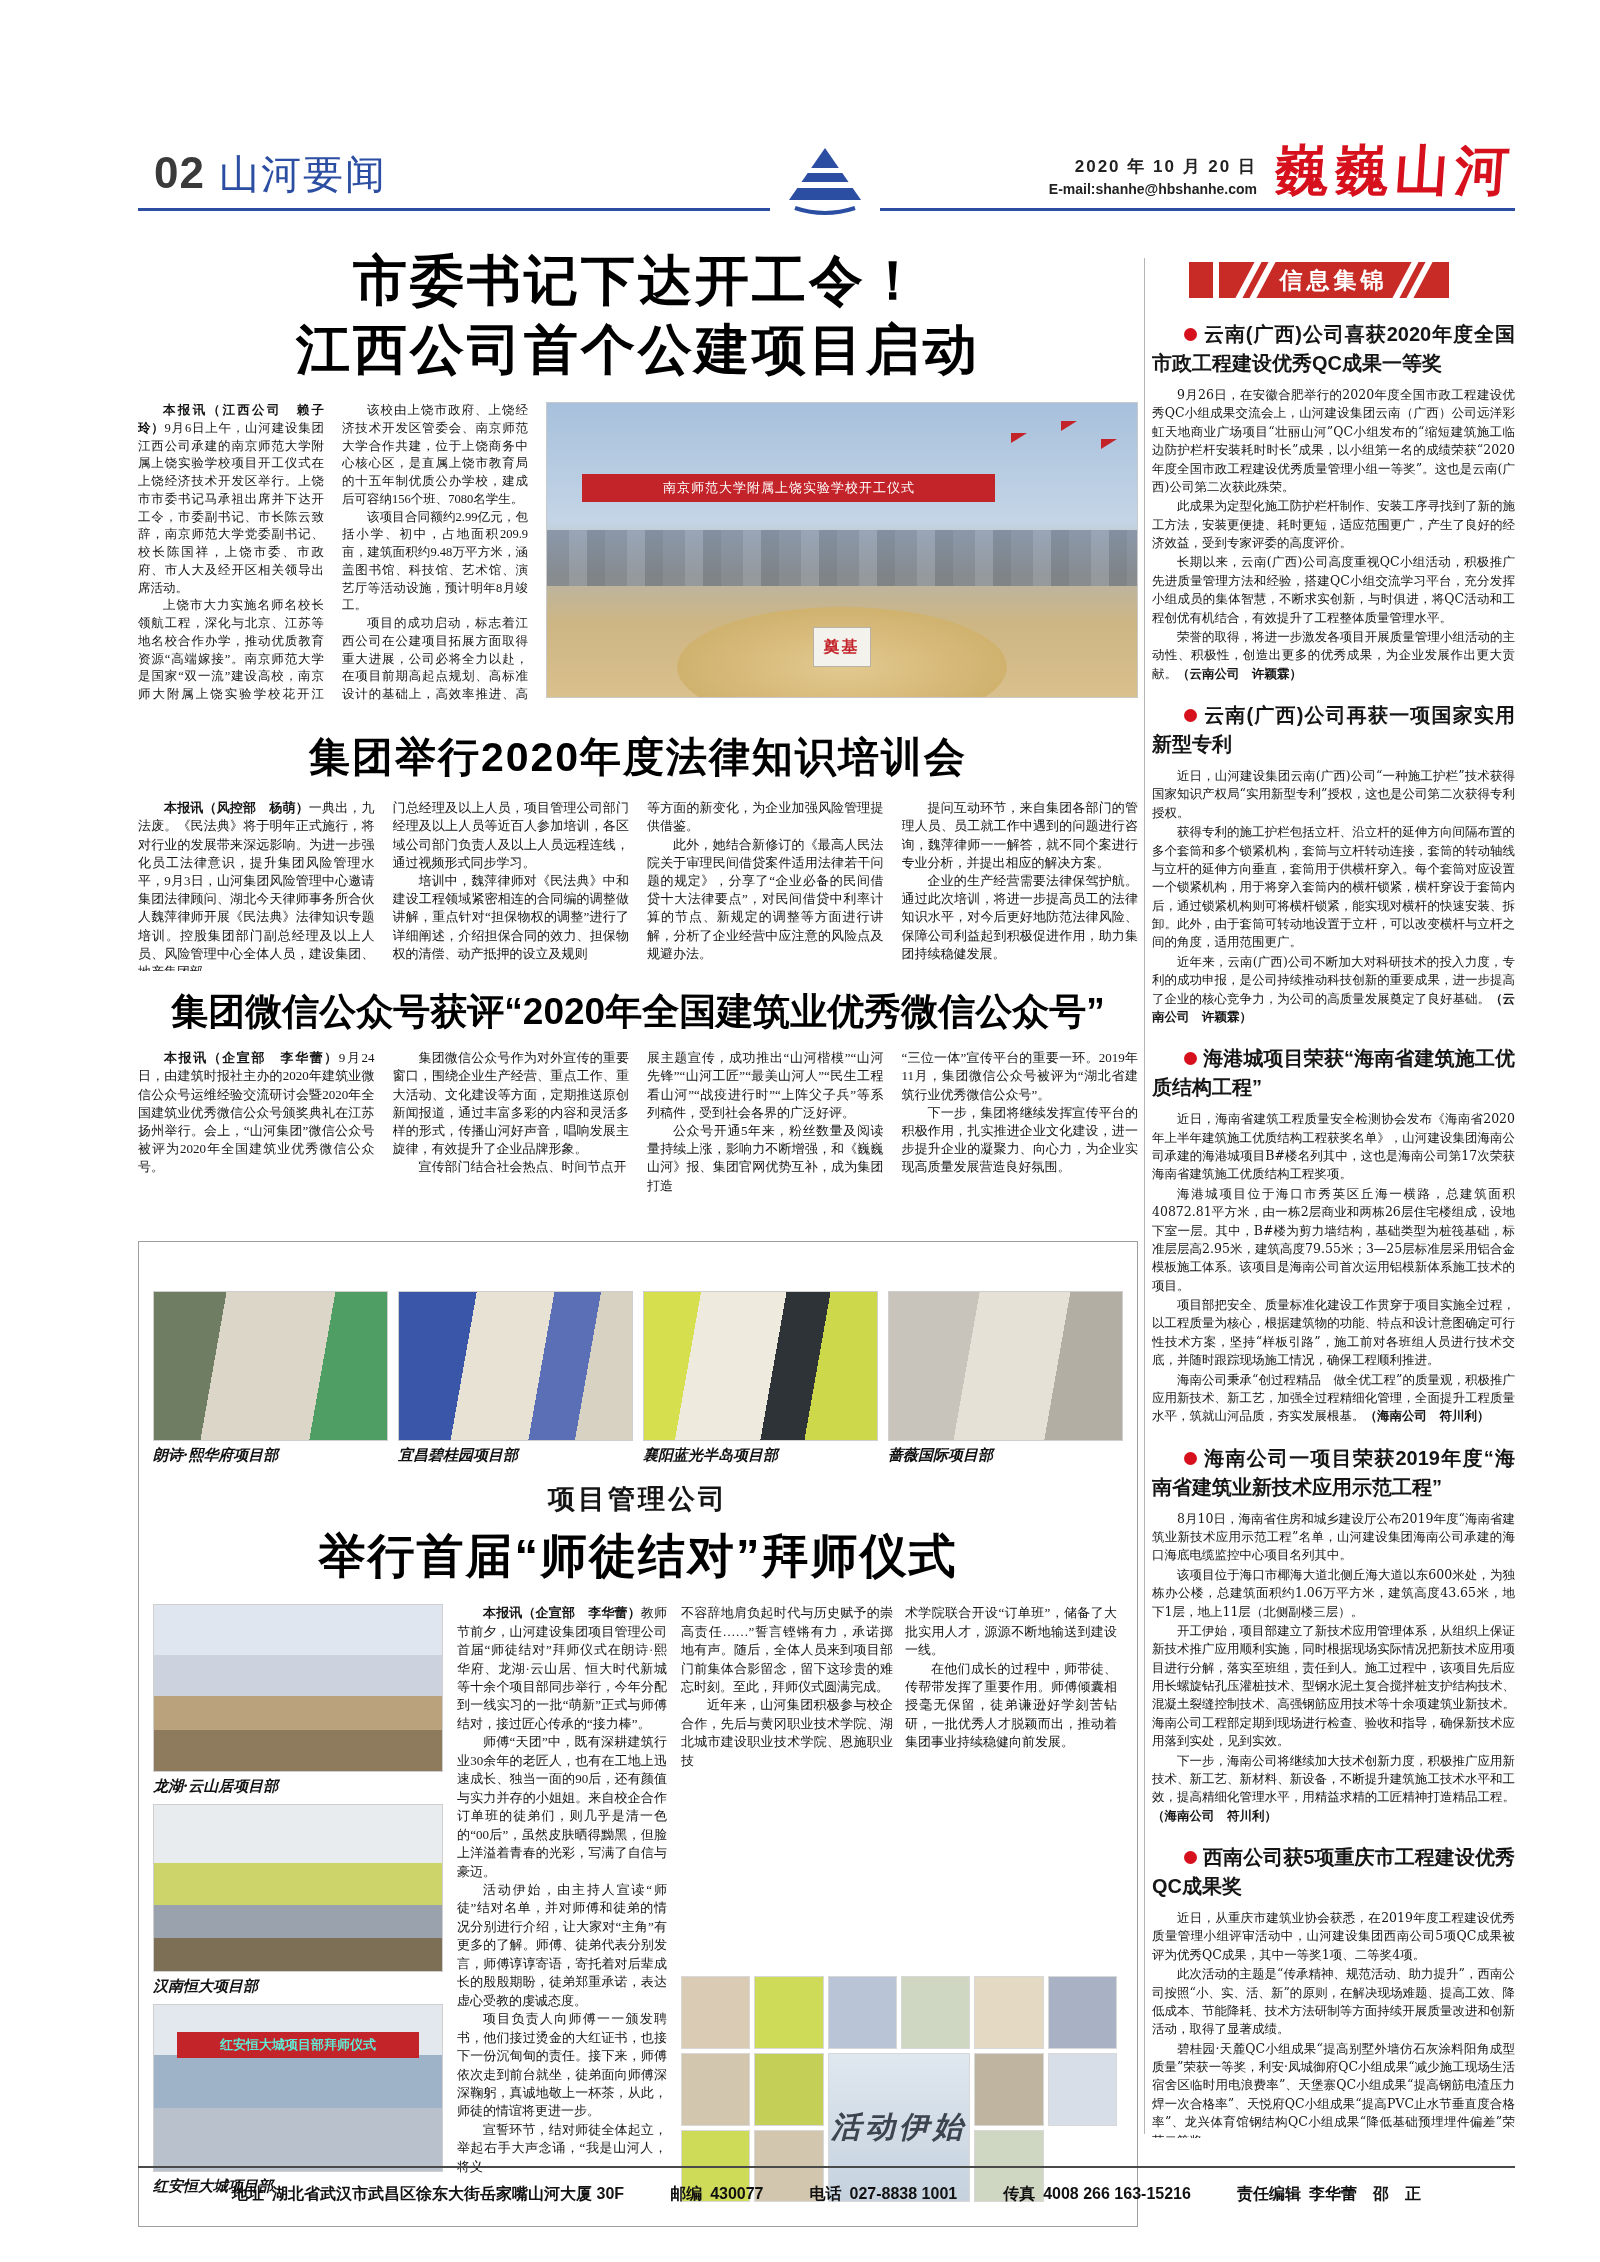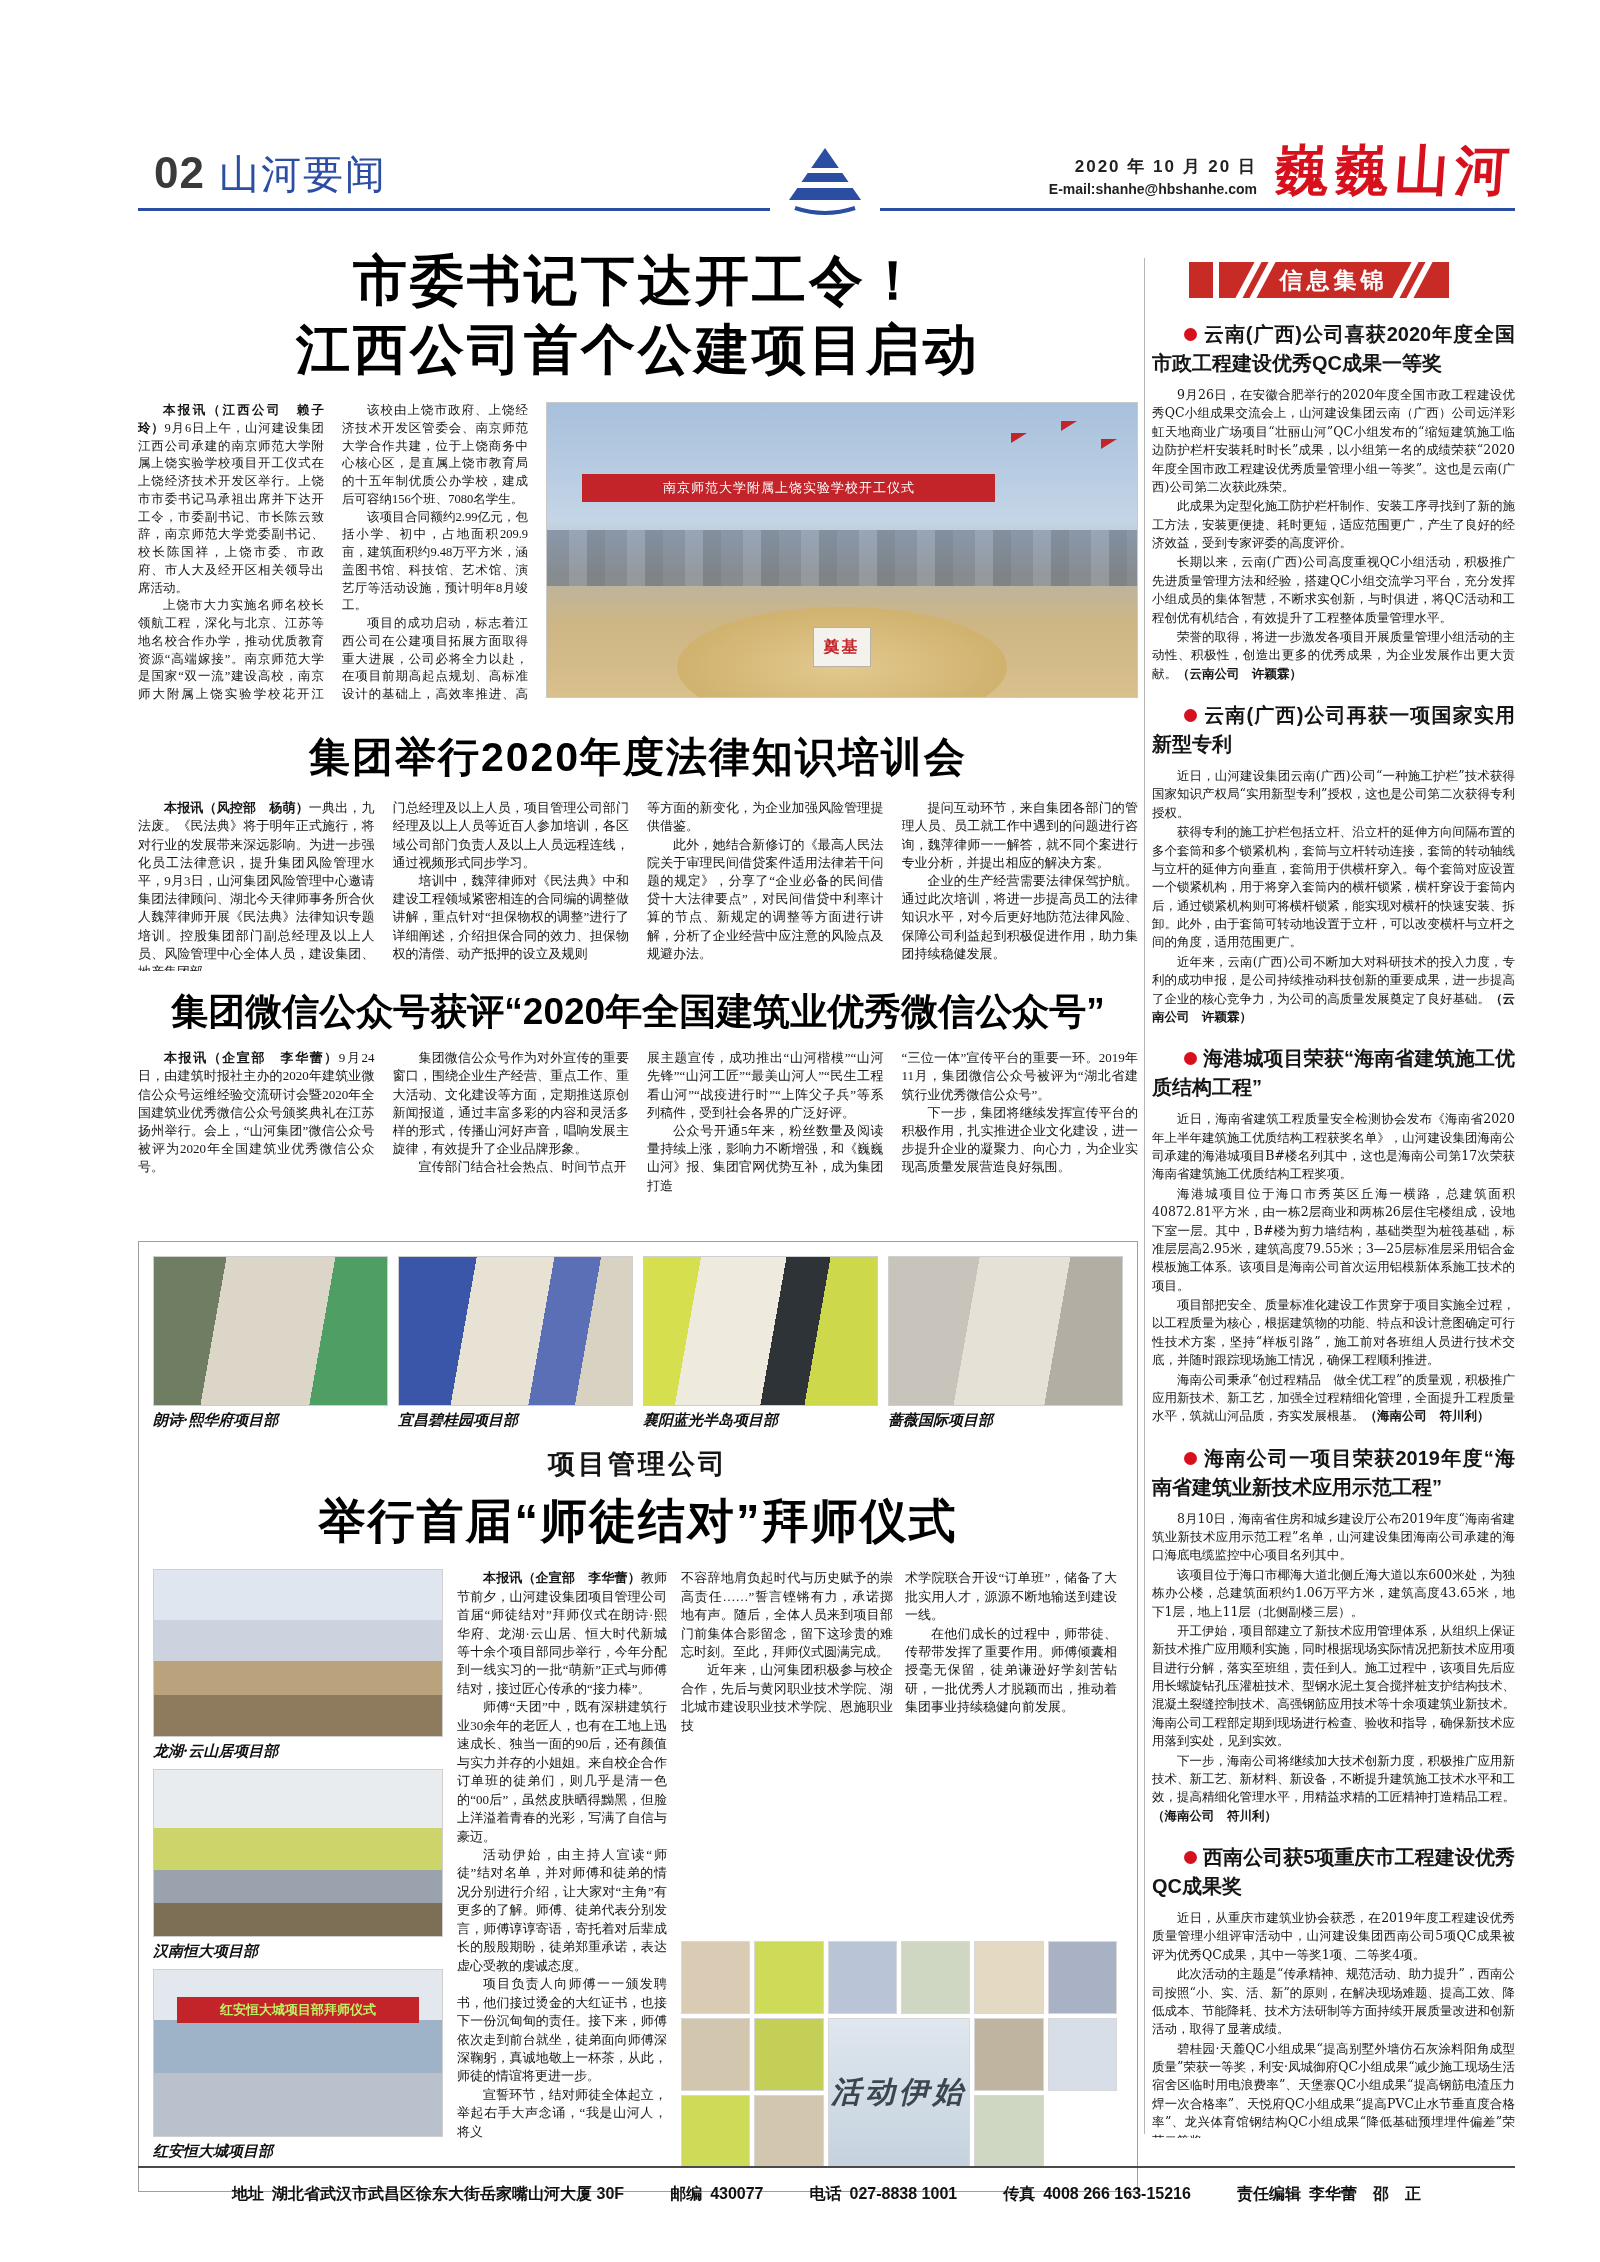--- a/index.html
+++ b/index.html
@@ -56,37 +56,37 @@
                    border:1px solid #b7b2a5; display:flex; align-items:center; justify-content:center;
                    color:#c3242a; font-weight:bold; font-size:16px; letter-spacing:2px; }
   .photo1 .flag { position:absolute; width:0; height:0; border-left:16px solid #c3242a; border-bottom:10px solid transparent; }
 
   
   .a2-cols .col, .a3-cols .col { font-size:13px; height:172px; }
   .a3-cols .col { height:176px; }
 
   
   .box { margin-top:16px; border:1px solid #9f9f9f; padding:14px; }
-  .strip { display:flex; gap:10px; }
+  .strip { display:flex; gap:10px;margin-top:35px; }
   .strip-item { width:235px; }
   .sphoto { height:150px; border:1px solid #cfcfcf; }
   .s0 { background:linear-gradient(100deg,#6f7d62 0 28%,#dcd6c8 28% 70%,#4f9e63 70%); }
   .s1 { background:linear-gradient(100deg,#3a56a8 0 30%,#e8e2d4 30% 60%,#5a6fb5 60% 78%,#d8d2c2 78%); }
   .s2 { background:linear-gradient(100deg,#d6e04e 0 22%,#efeade 22% 55%,#2e3338 55% 72%,#cdd84b 72%); }
   .s3 { background:linear-gradient(100deg,#c9c4bb 0 35%,#e6e1d6 35% 70%,#b3aea3 70%); }
   .caption { font-family:"DejaVu Serif",serif; font-style:italic; font-weight:bold; font-size:15px; margin-top:5px; color:#111; }
   .kicker { font-family:"Liberation Sans",sans-serif; font-size:27px; font-weight:bold; text-align:center; margin-top:16px; letter-spacing:3px; }
   .a4-hl { font-size:47px; letter-spacing:2px; margin:8px 0 16px; }
   .a4-row { display:flex; gap:14px; height:608px; overflow:hidden; }
   .a4-photos { width:290px; display:flex; flex-direction:column; gap:8px; }
   .lphoto { position:relative; height:168px; border:1px solid #cfcfcf; }
   .l0 { background:linear-gradient(180deg,#dfe6ef 0 30%,#cdd3de 30% 55%,#b9a27c 55% 75%,#8e7b5e 75%); }
   .l1 { background:linear-gradient(180deg,#e8ecef 0 35%,#ccd46a 35% 60%,#9aa3ad 60% 80%,#7d6f55 80%); }
   .l2 { background:linear-gradient(180deg,#e3e8ee 0 30%,#9fb3c8 30% 62%,#b9c2cc 62%); }
-  .lbanner { position:absolute; left:8%; top:16%; width:84%; padding:4px 2px; background:#c3242a; color:#bef264;
+  .lbanner { position:absolute; left:8%; top:16%; width:84%; padding:4px 2px; background:#c3242a; color:#5eead4;
              font-size:13px; font-weight:bold; text-align:center; white-space:nowrap; overflow:hidden; }
   .a4-col { width:210px; font-size:13px; }
   .a4-col .p { line-height:1.42; }
   .col23 { width:436px; display:flex; flex-direction:column; gap:10px; }
   .col23-row { display:flex; gap:12px; height:362px; overflow:hidden; }
   .col23-row .a4-col { width:212px; }
   .collage { height:226px; display:grid; grid-template-columns:repeat(6,1fr); grid-template-rows:repeat(3,1fr); gap:4px; }
   .tile { border:1px solid #d8d8d8; }
   .t0{background:#d9cbb4;} .t1{background:#cddb59;} .t2{background:#b9c4d6;} .t3{background:#cfd6c2;}
   .t4{background:#e4d9c2;} .t5{background:#a8b2c4;} .t6{background:#d2c6ae;} .t7{background:#c4cf57;}

